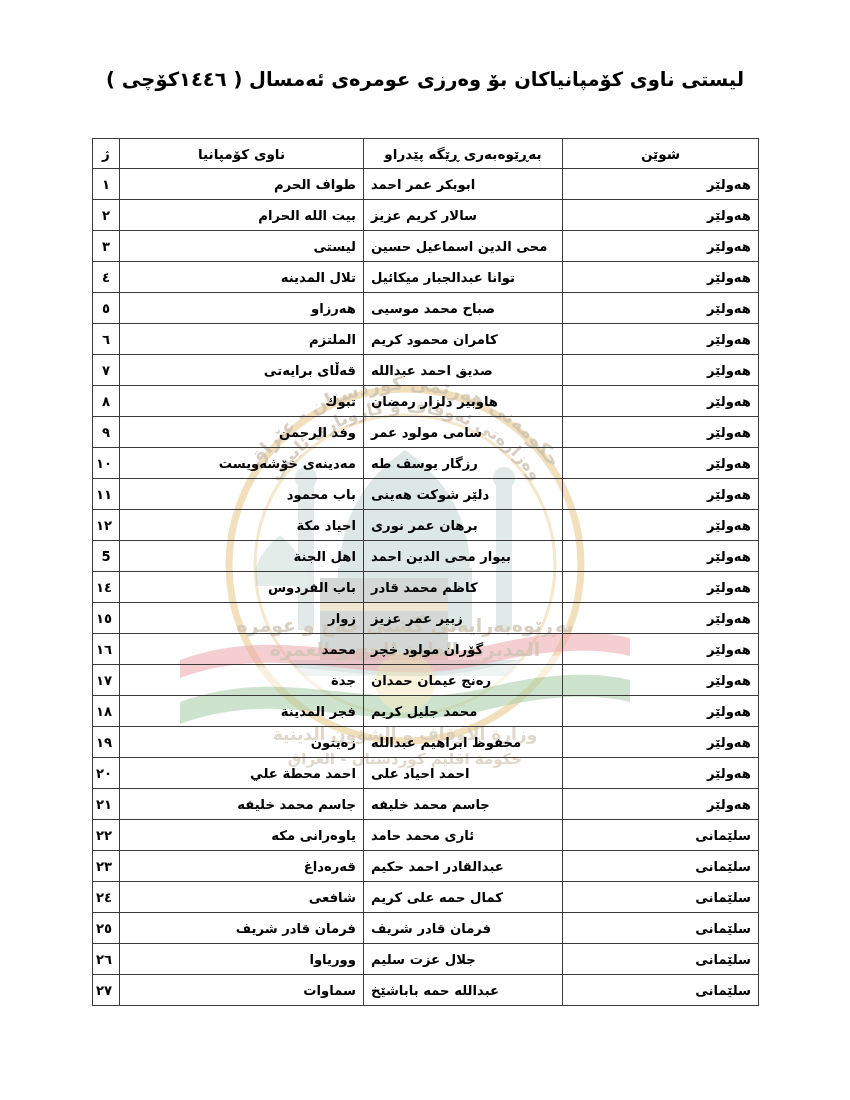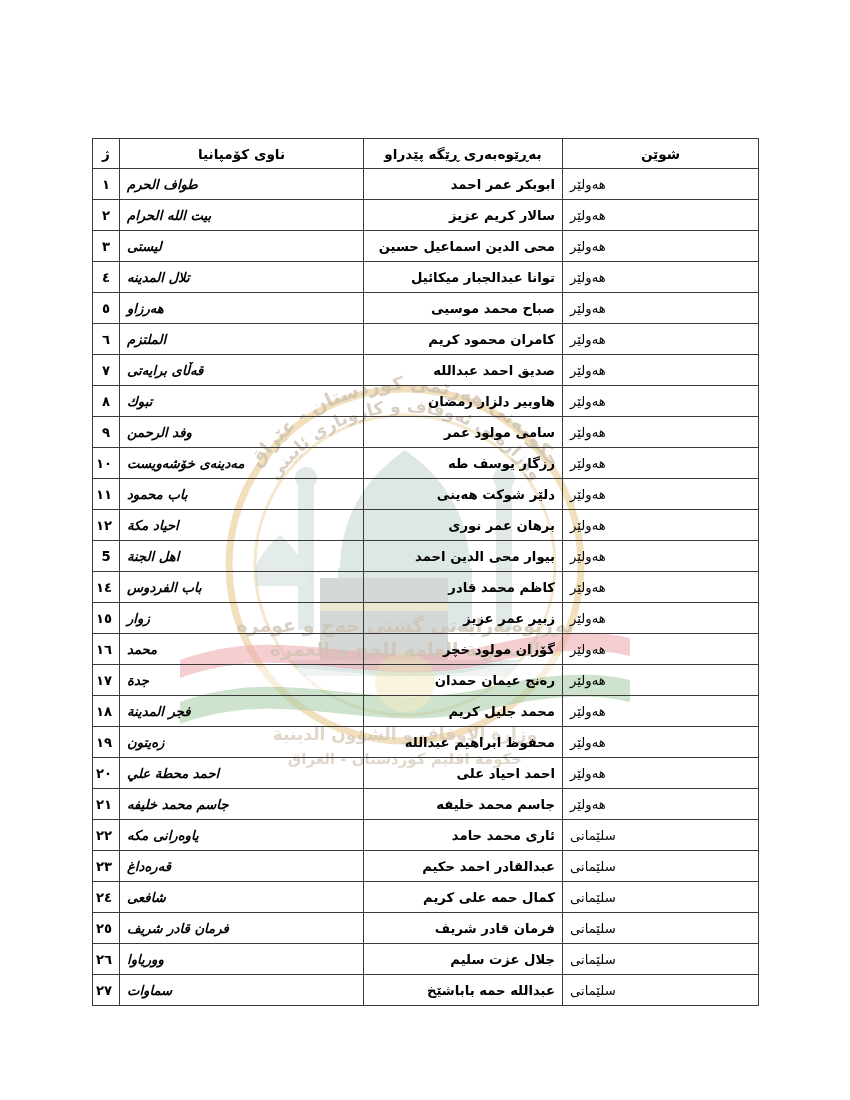--- a/index.html
+++ b/index.html
@@ -82,23 +82,23 @@
     font-size: 13.6px;
     height: 29px;
   }
   
   col.c-num   { width: 27px;  }
   col.c-comp  { width: 244px; }
   col.c-mgr   { width: 199px; }
   col.c-place { width: 196px; }
 
   td.num   { text-align: center; font-size: 12.6px; font-weight: bold; }
-  td.comp  { text-align: left; font-weight: bold; font-style: italic; }
-  td.mgr   { text-align: right; font-weight: bold; }
-  td.place { text-align: left; font-weight: normal; }
+  td.comp  { text-align: right; font-weight: bold; }
+  td.mgr   { text-align: left; font-weight: bold; }
+  td.place { text-align: right; font-weight: bold; }
 </style>
 </head>
 <body>
 
 <div class="page">
 
   <div class="watermark">
     <svg viewBox="0 0 470 470" xmlns="http://www.w3.org/2000/svg">
       <defs>
         <path id="arcOuter" d="M 60,235 A 175,175 0 0 1 410,235" fill="none"></path>
@@ -154,20 +154,21 @@
         <text x="235" y="326" font-size="19" font-weight="bold" direction="rtl" font-family="'DejaVu Sans',sans-serif">المديرية العامة للحج و العمرة</text>
       </g>
 
       <g fill="#d3c6b4" opacity="0.7" text-anchor="middle">
         <text x="235" y="410" font-size="17" font-weight="bold" direction="rtl" font-family="'DejaVu Sans',sans-serif">وزارة الاوقاف و الشؤون الدينية</text>
         <text x="235" y="434" font-size="15" font-weight="bold" direction="rtl" font-family="'DejaVu Sans',sans-serif">حكومة اقليم كوردستان - العراق</text>
       </g>
     </svg>
   </div>
 
+  <div class="doc-title">لیستی ناوی کۆمپانیاکان بۆ وەرزی عومرەی ئەمسال ( ١٤٤٦کۆچی )</div>
 
   <div class="table-wrap">
     <table class="reg">
       <colgroup>
         <col class="c-place">
           <col class="c-mgr">
           <col class="c-comp">
           <col class="c-num">
       </colgroup>
       <thead>

